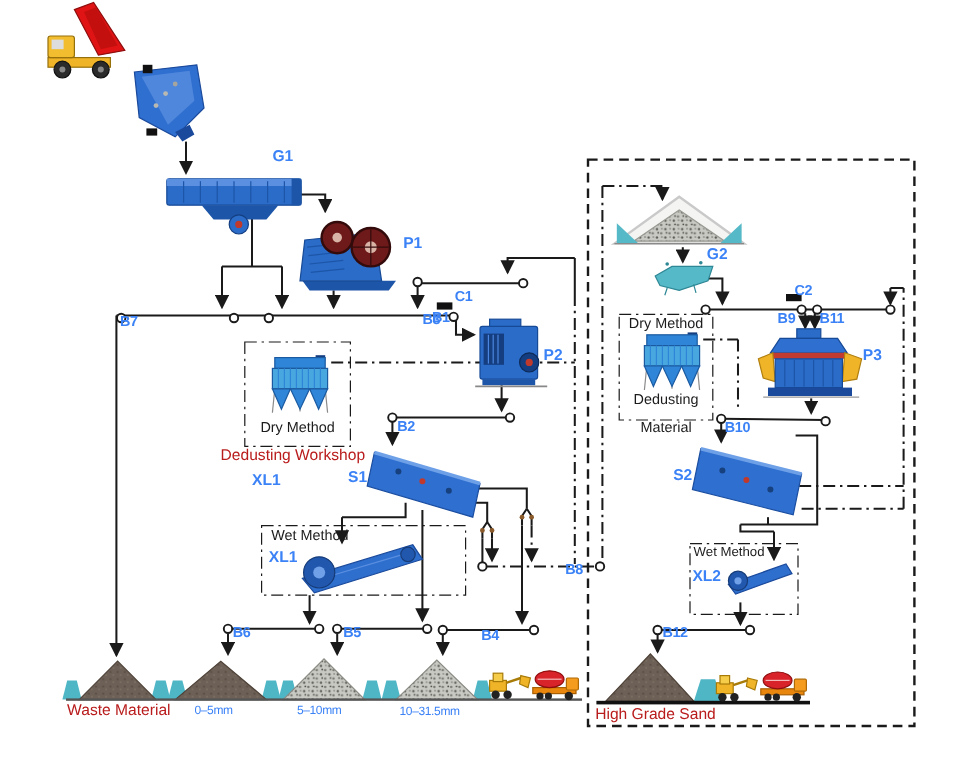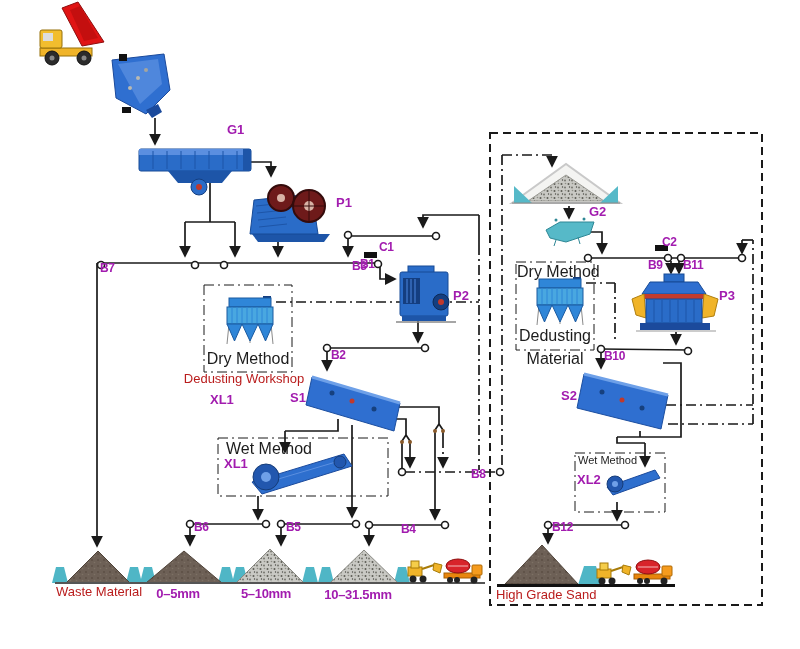--- a/index.html
+++ b/index.html
@@ -1,24 +1,24 @@
 <!DOCTYPE html>
 <html><head>
 <meta charset="utf-8">
 <style>
   html,body{margin:0;padding:0;background:#fff;}
   .stage{position:relative;width:800px;height:649px;background:#fff;overflow:hidden;
          font-family:"Liberation Sans",sans-serif;}
   .stage svg{position:absolute;left:0;top:0;}
-  .lbl{position:absolute;color:#a21caf;white-space:nowrap;line-height:1.1;}
+  .lbl{position:absolute;color:#3b82f6;white-space:nowrap;line-height:1.1;}
   .code{font-weight:bold;font-size:12px;letter-spacing:-0.3px;}
   .big{font-weight:bold;font-size:13px;}
-  .txt{font-size:16px;color:#1c1c1c;}
+  .txt{font-size:12px;color:#1c1c1c;}
   .txt13{font-size:13px;color:#b91c1c;}
-  .sz{font-weight:bold;font-size:13px;letter-spacing:-0.3px;}
+  .sz{font-weight:normal;font-size:10px;letter-spacing:-0.3px;}
   .ctr{text-align:center;}
   .small{font-size:11px;}
   svg .ln{fill:none;stroke:#1a1a1a;stroke-width:1.7;}
   svg .dd{stroke-dasharray:10 4 2 4;}
   svg .db{stroke-dasharray:8 5;stroke-width:2;}
   svg .bx{fill:none;stroke:#1a1a1a;}
   svg circle.pl{fill:#fff;stroke:#1a1a1a;stroke-width:1.6;}
 </style>
 </head>
 <body>

